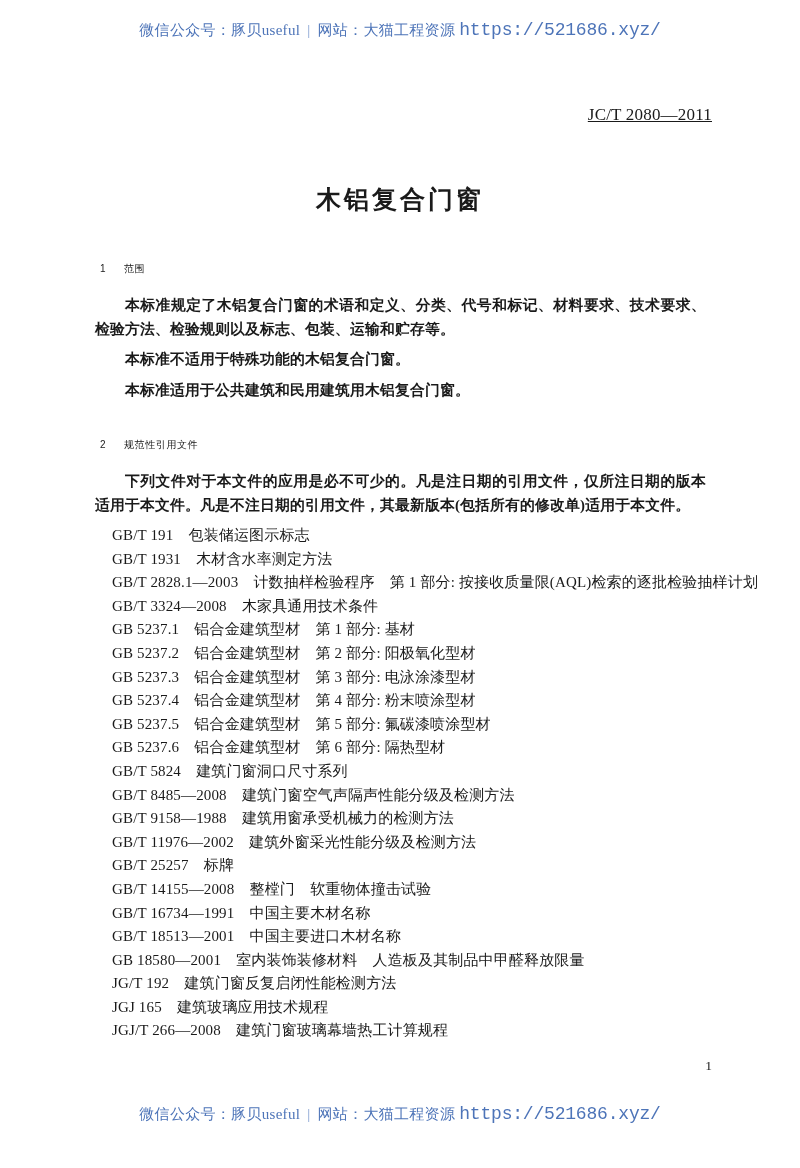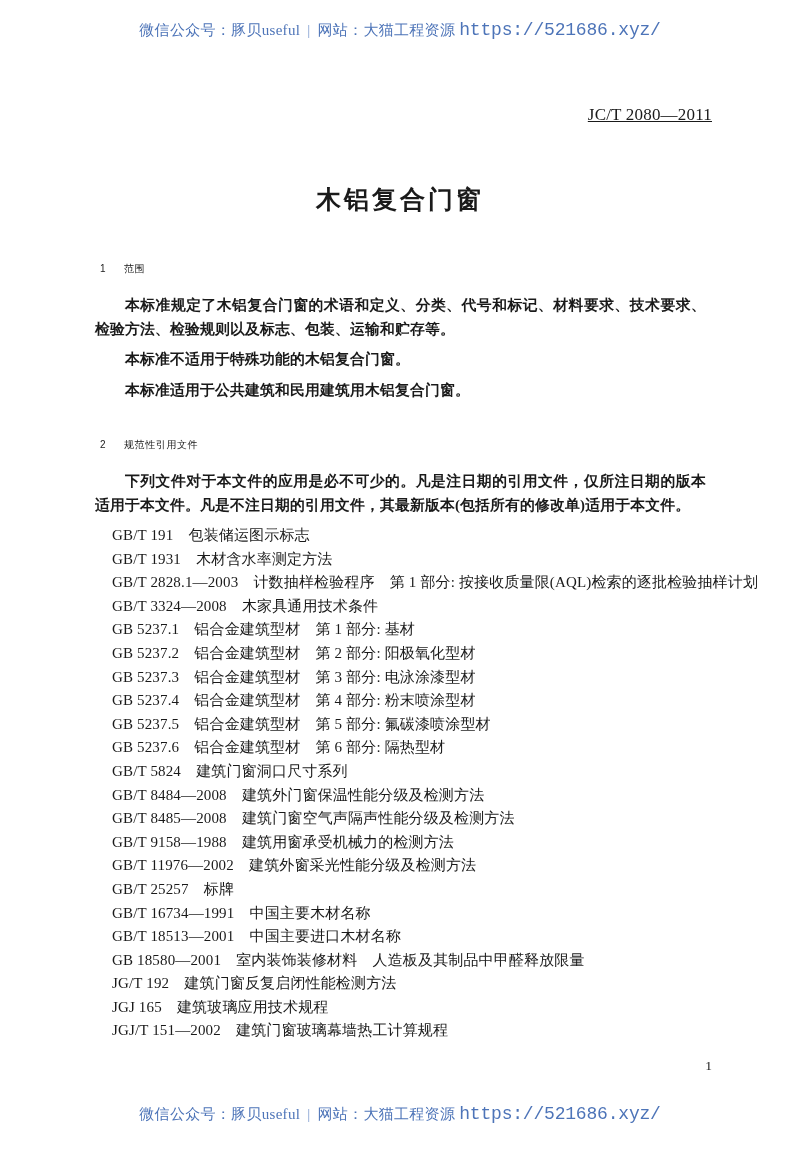--- a/index.html
+++ b/index.html
@@ -171,31 +171,31 @@
           <li><span class="ref-code">GB/T 1931　木材含水率测定方法</span></li>
           <li><span class="ref-code">GB/T 2828.1—2003　计数抽样检验程序　第 1 部分: 按接收质量限(AQL)检索的逐批检验抽样计划</span></li>
           <li><span class="ref-code">GB/T 3324—2008　木家具通用技术条件</span></li>
           <li><span class="ref-code">GB 5237.1　铝合金建筑型材　第 1 部分: 基材</span></li>
           <li><span class="ref-code">GB 5237.2　铝合金建筑型材　第 2 部分: 阳极氧化型材</span></li>
           <li><span class="ref-code">GB 5237.3　铝合金建筑型材　第 3 部分: 电泳涂漆型材</span></li>
           <li><span class="ref-code">GB 5237.4　铝合金建筑型材　第 4 部分: 粉末喷涂型材</span></li>
           <li><span class="ref-code">GB 5237.5　铝合金建筑型材　第 5 部分: 氟碳漆喷涂型材</span></li>
           <li><span class="ref-code">GB 5237.6　铝合金建筑型材　第 6 部分: 隔热型材</span></li>
           <li><span class="ref-code">GB/T 5824　建筑门窗洞口尺寸系列</span></li>
-          <li><span class="ref-code">GB/T 8484—2008　建筑外门窗保温性能分级及检测方法</span></li>
           <li><span class="ref-code">GB/T 8485—2008　建筑门窗空气声隔声性能分级及检测方法</span></li>
           <li><span class="ref-code">GB/T 9158—1988　建筑用窗承受机械力的检测方法</span></li>
           <li><span class="ref-code">GB/T 11976—2002　建筑外窗采光性能分级及检测方法</span></li>
           <li><span class="ref-code">GB/T 25257　标牌</span></li>
+          <li><span class="ref-code">GB/T 14155—2008　整樘门　软重物体撞击试验</span></li>
           <li><span class="ref-code">GB/T 16734—1991　中国主要木材名称</span></li>
           <li><span class="ref-code">GB/T 18513—2001　中国主要进口木材名称</span></li>
           <li><span class="ref-code">GB 18580—2001　室内装饰装修材料　人造板及其制品中甲醛释放限量</span></li>
           <li><span class="ref-code">JG/T 192　建筑门窗反复启闭性能检测方法</span></li>
           <li><span class="ref-code">JGJ 165　建筑玻璃应用技术规程</span></li>
-          <li><span class="ref-code">JGJ/T 151—2002　建筑门窗玻璃幕墙热工计算规程</span></li>
+          <li><span class="ref-code">JGJ/T 266—2008　建筑门窗玻璃幕墙热工计算规程</span></li>
         </ul>
     </div>
 
   </div>
 
   <div class="page-number">1</div>
 
   <div class="watermark watermark-bottom">
     <span>微信公众号：豚贝useful</span><span class="wm-sep">|</span><span>网站：大猫工程资源</span>
     <span class="wm-url">https://521686.xyz/</span>

